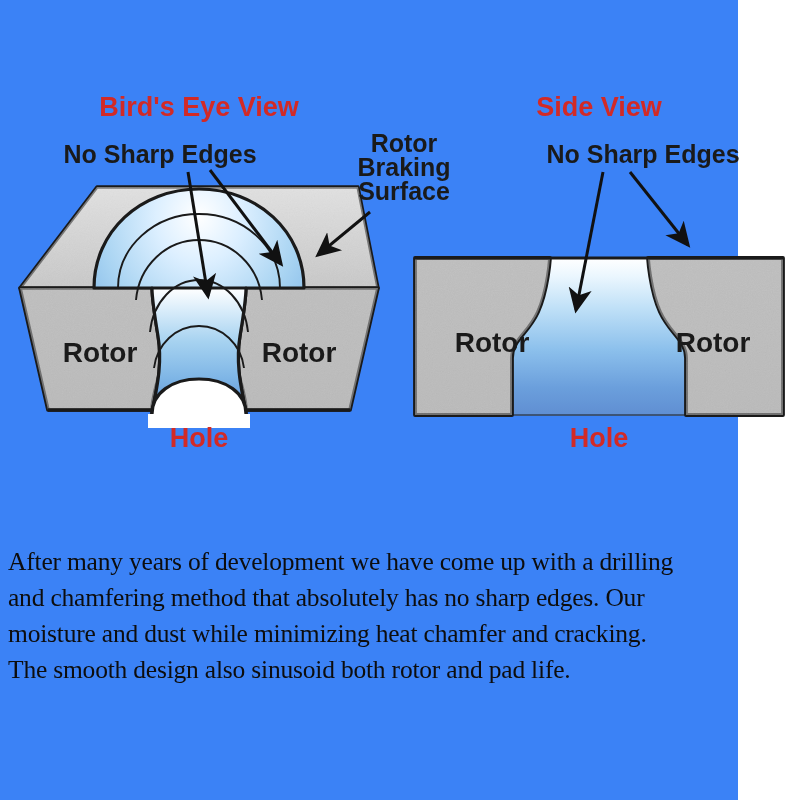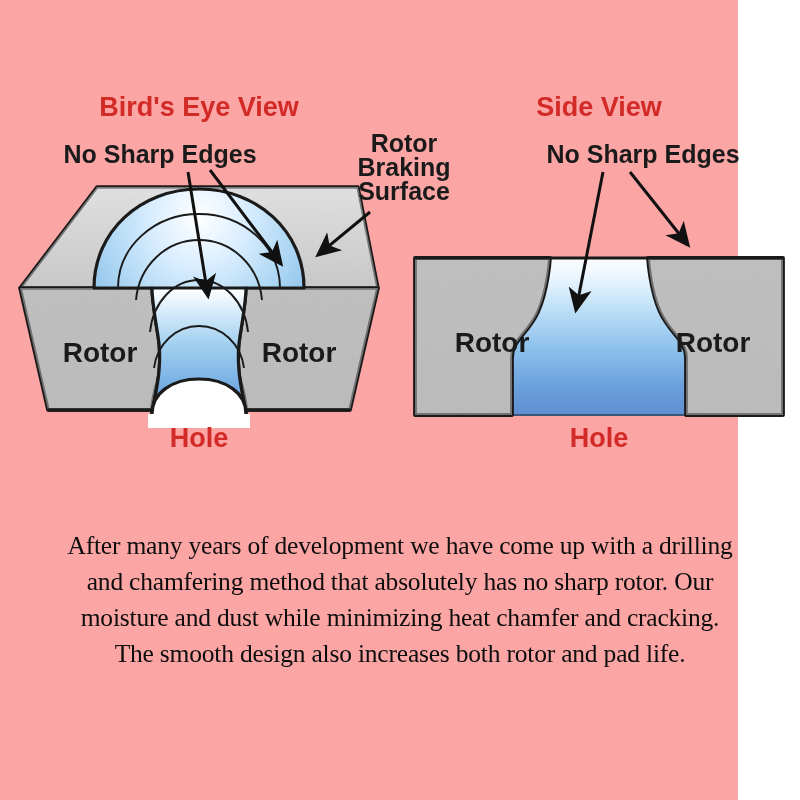--- a/index.html
+++ b/index.html
@@ -12,44 +12,43 @@
     height: 800px;
     position: relative;
     font-family: "Liberation Sans", sans-serif;
     overflow: hidden;
   }
   #page {
     position: absolute;
     left: 0; top: 0;
     width: 738px;
     height: 800px;
-    background: #fca5a5;
+    background: #3b82f6;
   }
   #diagram-svg {
     position: absolute;
     left: 0; top: 0;
     width: 800px;
     height: 800px;
   }
   .heading-red {
     font-family: "Liberation Sans", sans-serif;
     font-weight: bold;
     fill: #D22A26;
   }
   .heading-black {
     font-family: "Liberation Sans", sans-serif;
     font-weight: bold;
     fill: #1a1a1a;
   }
   .body-text {
     position: absolute;
     left: 8px;
-    top: 528px;
+    top: 544px;
     width: 784px;
-    text-align: center;
     font-family: "Liberation Serif", serif;
     font-size: 25.5px;
     line-height: 36px;
     color: #0d0d0d;
     letter-spacing: -0.2px;
   }
 </style>
 </head>
 <body>
 
@@ -241,18 +240,18 @@
 
       <text class="heading-black" x="492" y="352" font-size="28" text-anchor="middle">Rotor</text>
       <text class="heading-black" x="713" y="352" font-size="28" text-anchor="middle">Rotor</text>
 
       <text class="heading-red" x="599" y="447" font-size="27" text-anchor="middle">Hole</text>
     </g>
   </svg>
 
   <div class="body-text">
     <div>After many years of development we have come up with a drilling</div>
-    <div>and chamfering method that absolutely has no sharp rotor.  Our</div>
+    <div>and chamfering method that absolutely has no sharp edges.  Our</div>
     <div>moisture and dust while minimizing heat chamfer and cracking.</div>
-    <div>The smooth design also increases both rotor and pad life.</div>
+    <div>The smooth design also sinusoid both rotor and pad life.</div>
   </div>
 
 </div>
 
 </body></html>

